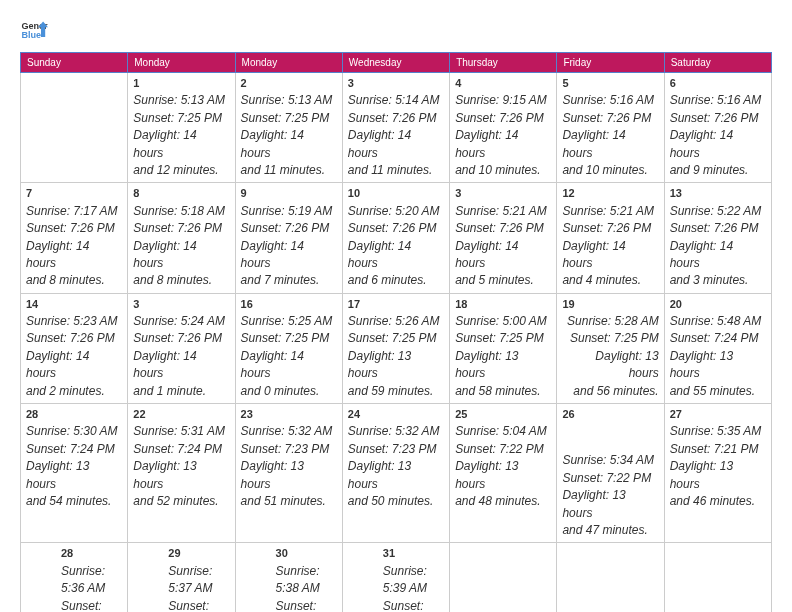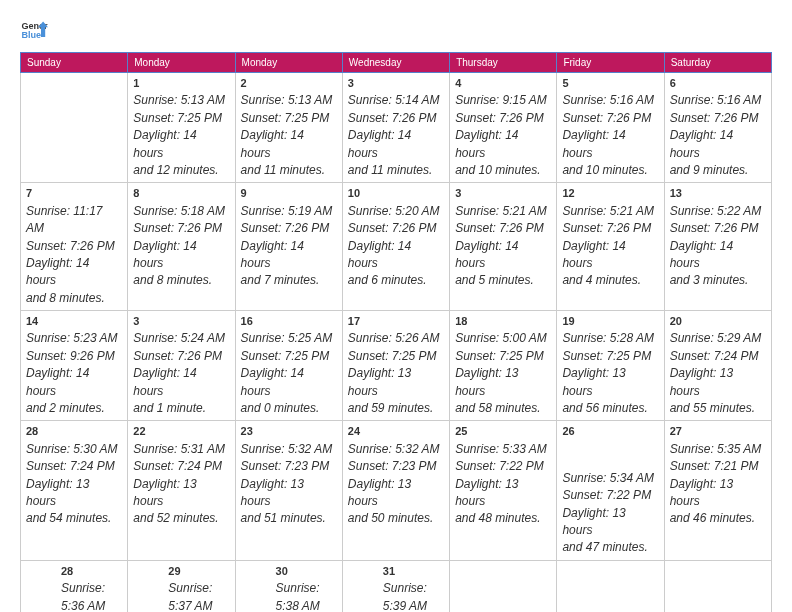--- a/index.html
+++ b/index.html
@@ -159,21 +159,21 @@
             <div class="day-number">6</div>
             <div class="day-info" style="white-space: pre-line;">Sunrise: 5:16 AM
 Sunset: 7:26 PM
 Daylight: 14 hours
 and 9 minutes.</div>
           </td>
         </tr>
         <tr>
           <td>
             <div class="day-number">7</div>
-            <div class="day-info" style="white-space: pre-line;">Sunrise: 11:17 AM
+            <div class="day-info" style="white-space: pre-line;">Sunrise: 7:17 AM
 Sunset: 7:26 PM
 Daylight: 14 hours
 and 8 minutes.</div>
           </td>
           <td>
             <div class="day-number">8</div>
             <div class="day-info" style="white-space: pre-line;">Sunrise: 5:18 AM
 Sunset: 7:26 PM
 Daylight: 14 hours
 and 8 minutes.</div>
@@ -211,21 +211,21 @@
             <div class="day-info" style="white-space: pre-line;">Sunrise: 5:22 AM
 Sunset: 7:26 PM
 Daylight: 14 hours
 and 3 minutes.</div>
           </td>
         </tr>
         <tr>
           <td>
             <div class="day-number">14</div>
             <div class="day-info" style="white-space: pre-line;">Sunrise: 5:23 AM
-Sunset: 9:26 PM
+Sunset: 7:26 PM
 Daylight: 14 hours
 and 2 minutes.</div>
           </td>
           <td>
             <div class="day-number">3</div>
             <div class="day-info" style="white-space: pre-line;">Sunrise: 5:24 AM
 Sunset: 7:26 PM
 Daylight: 14 hours
 and 1 minute.</div>
           </td>
@@ -245,28 +245,28 @@
           </td>
           <td>
             <div class="day-number">18</div>
             <div class="day-info" style="white-space: pre-line;">Sunrise: 5:00 AM
 Sunset: 7:25 PM
 Daylight: 13 hours
 and 58 minutes.</div>
           </td>
           <td>
             <div class="day-number">19</div>
-            <div class="day-info" style="white-space: pre-line;">Sunrise: 5:28 AM
+            <div class="day-info" style="white-space: pre-line; text-align: right;">Sunrise: 5:28 AM
 Sunset: 7:25 PM
 Daylight: 13 hours
 and 56 minutes.</div>
           </td>
           <td>
             <div class="day-number">20</div>
-            <div class="day-info" style="white-space: pre-line;">Sunrise: 5:29 AM
+            <div class="day-info" style="white-space: pre-line;">Sunrise: 5:48 AM
 Sunset: 7:24 PM
 Daylight: 13 hours
 and 55 minutes.</div>
           </td>
         </tr>
         <tr>
           <td>
             <div class="day-number">28</div>
             <div class="day-info" style="white-space: pre-line;">Sunrise: 5:30 AM
 Sunset: 7:24 PM
@@ -289,21 +289,21 @@
           </td>
           <td>
             <div class="day-number">24</div>
             <div class="day-info" style="white-space: pre-line;">Sunrise: 5:32 AM
 Sunset: 7:23 PM
 Daylight: 13 hours
 and 50 minutes.</div>
           </td>
           <td>
             <div class="day-number">25</div>
-            <div class="day-info" style="white-space: pre-line;">Sunrise: 5:33 AM
+            <div class="day-info" style="white-space: pre-line;">Sunrise: 5:04 AM
 Sunset: 7:22 PM
 Daylight: 13 hours
 and 48 minutes.</div>
           </td>
           <td>
             <div class="day-number">26</div>
             <div class="day-info" style="white-space: pre-line; margin-top: 30px;">Sunrise: 5:34 AM
 Sunset: 7:22 PM
 Daylight: 13 hours
 and 47 minutes.</div>

